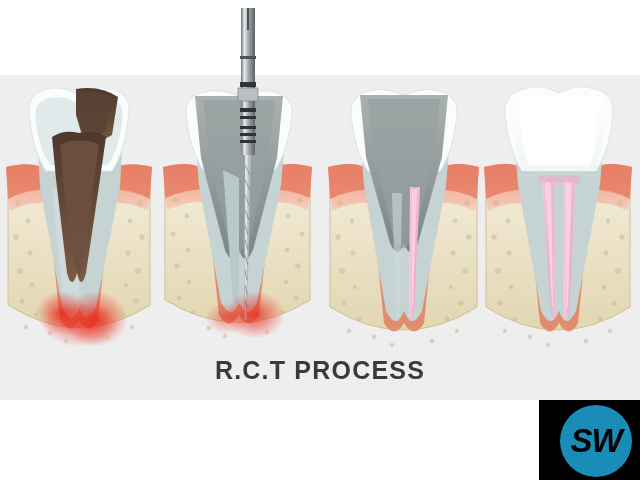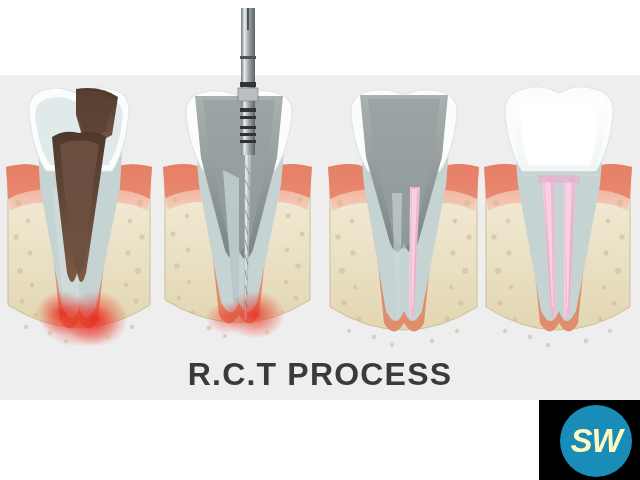--- a/index.html
+++ b/index.html
@@ -6,31 +6,31 @@
   body{width:640px;height:480px;overflow:hidden;
        font-family:"Liberation Sans","DejaVu Sans",sans-serif;}
   #stage{position:relative;width:640px;height:480px;background:#ffffff;}
 
   
   #illus-panel{position:absolute;left:0;top:75px;width:640px;height:325px;
                background:#efeeee;}
 
   
   #caption{position:absolute;left:0;top:356px;width:640px;text-align:center;
-           font-size:32px;font-weight:bold;letter-spacing:1.2px;color:#3a3a3a;
+           font-size:25px;font-weight:bold;letter-spacing:1.2px;color:#3a3a3a;
            font-family:"Liberation Sans","DejaVu Sans",sans-serif;}
 
   
   #watermark{position:absolute;left:539px;top:400px;width:101px;height:80px;
              background:#000000;}
   #wm-circle{position:absolute;left:21px;top:5px;width:72px;height:72px;
              border-radius:50%;background:#1a8cb8;}
   #wm-text{position:absolute;left:0;top:0;width:72px;height:72px;
            display:flex;align-items:center;justify-content:center;
-           color:#fef9c3;font-size:33px;font-weight:bold;font-style:italic;
+           color:#000000;font-size:33px;font-weight:bold;font-style:italic;
            letter-spacing:-1px;
            font-family:"Liberation Sans","DejaVu Sans",sans-serif;}
 
   .tooth{position:absolute;top:75px;width:160px;height:325px;}
   .tooth svg{display:block;}
 </style>
 </head>
 <body>
 
 <div id="stage">

